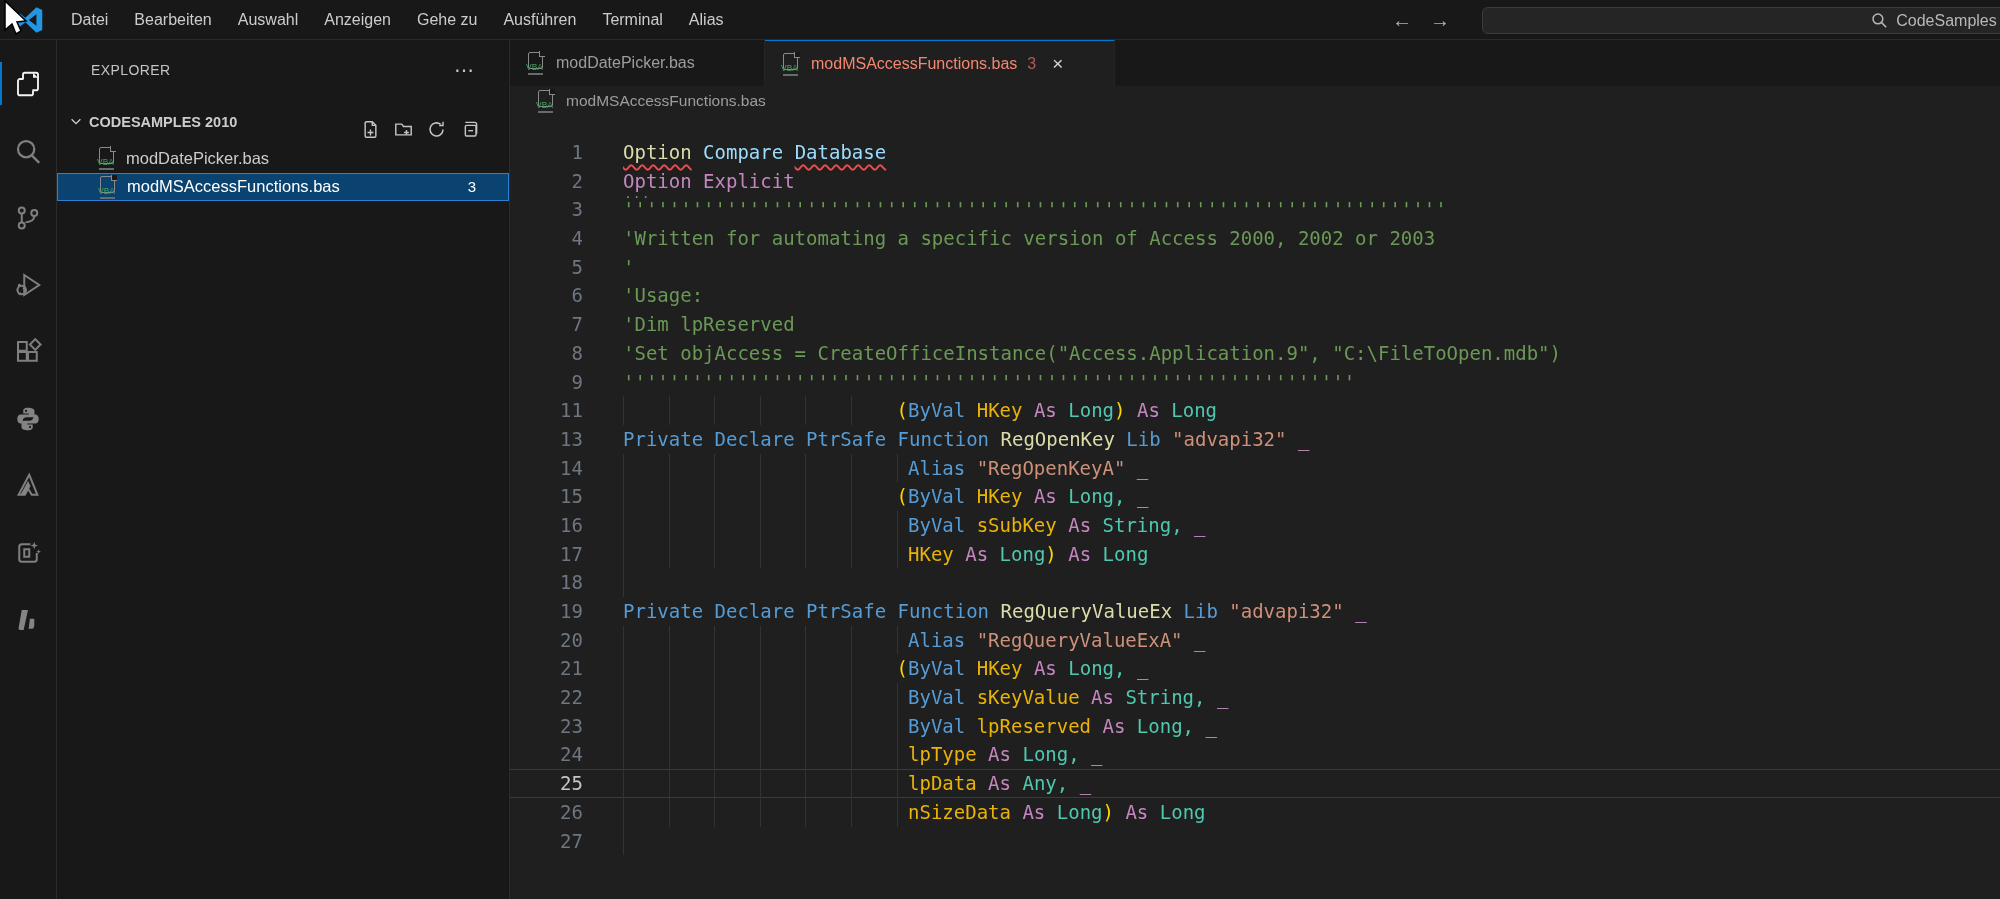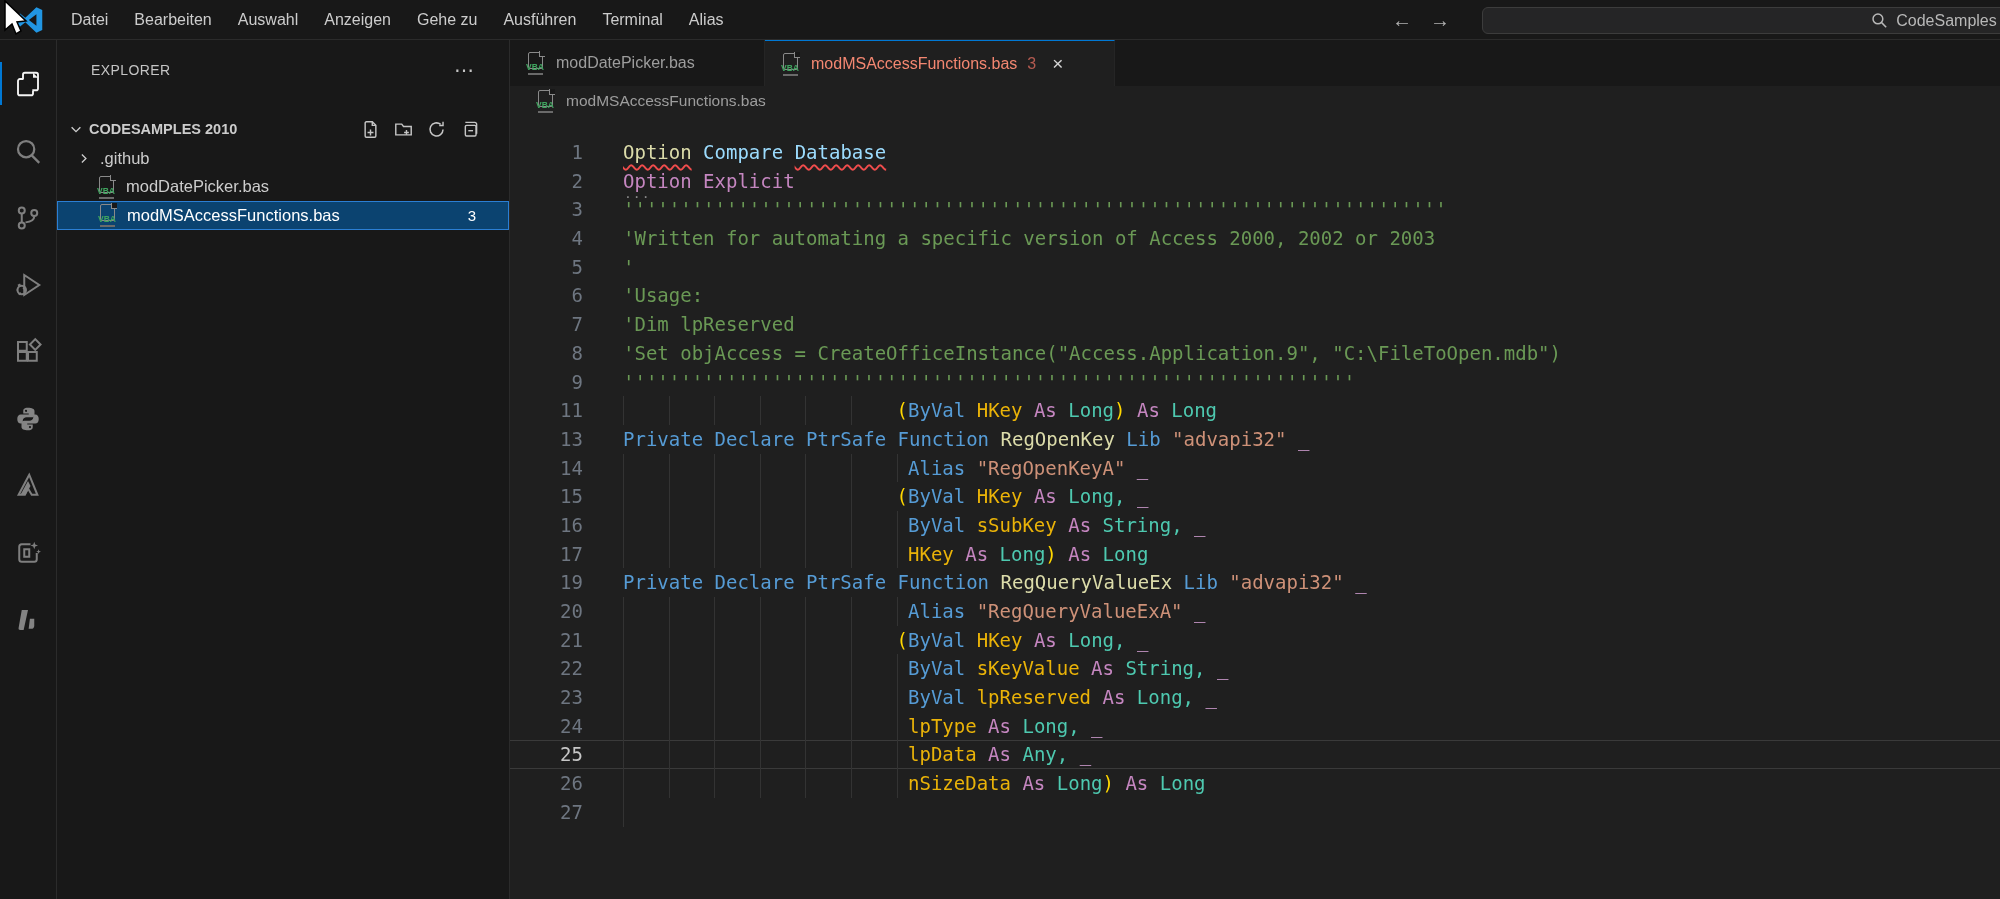--- a/index.html
+++ b/index.html
@@ -27,35 +27,35 @@
   .ab-item{width:57px;height:67px;display:flex;align-items:center;justify-content:center;position:relative;}
   .ab-item svg{opacity:.95}
   .ab-item.active::before{content:"";position:absolute;left:0;top:12px;bottom:12px;width:2px;background:#0078d4;}
 
   
   .sidebar{position:absolute;left:57px;top:40px;width:453px;height:859px;background:#181818;
     border-right:1px solid #2b2b2b;color:#cccccc;}
   .sb-header{height:60px;display:flex;align-items:center;padding:0 34px;}
   .sb-title{font-size:14px;letter-spacing:.4px;color:#c5c5c5;}
   .sb-more{margin-left:auto;font-size:20px;color:#c5c5c5;letter-spacing:1px;line-height:10px;}
-  .sb-section{height:30px;margin-top:14px;display:flex;align-items:center;padding:0 30px 0 12px;gap:6px;}
+  .sb-section{height:30px;margin-top:14px;display:flex;padding:0 30px 0 12px;gap:6px;}
   .sb-section .sec-label{font-weight:bold;font-size:14.5px;color:#cccccc;white-space:nowrap;}
   .sec-actions{margin-left:auto;display:flex;gap:14px;align-items:center;}
   .sec-actions svg{display:block;}
   .tree{margin-top:0;}
   .tree-row{height:28.5px;display:flex;align-items:center;padding-left:40px;gap:9px;font-size:16.5px;color:#cccccc;position:relative;}
   .tree-row .chev{margin-left:-22px;width:16px;display:flex;justify-content:center;}
   .tree-row.selected{background:#0b4370;border:1px solid #2b7fd4;color:#ffffff;}
   .tree-badge{position:absolute;right:32px;font-size:15px;color:#ffffff;}
 
   
   .vba-icon{width:20px;height:22px;position:relative;flex:none;}
   .vba-icon .page{position:absolute;left:2px;top:0;width:15px;height:17px;border:1.5px solid #8a8a8a;border-radius:2px;}
   .vba-icon .fold{position:absolute;right:1px;top:-1px;width:6px;height:6px;background:#181818;border-left:1.5px solid #8a8a8a;border-bottom:1.5px solid #8a8a8a;}
-  .vba-icon .txt{position:absolute;left:0;bottom:2px;font-size:8.5px;font-weight:bold;color:#3fa45f;background:transparent;letter-spacing:0;}
+  .vba-icon .txt{position:absolute;left:0;bottom:2px;font-size:8.5px;font-weight:normal;color:#3fa45f;background:transparent;letter-spacing:0;}
   .vba-icon .bar{position:absolute;left:2px;bottom:-1px;width:15px;height:2px;background:#6a6a6a;}
 
   
   .main{position:absolute;left:510px;top:40px;width:1490px;height:859px;background:#1f1f1f;}
   .tabbar{position:absolute;left:0;top:0;width:100%;height:46px;background:#181818;display:flex;}
   .tab{height:46px;display:flex;align-items:center;gap:10px;padding:0 16px;font-size:16px;background:#181818;
     color:#9d9d9d;border-right:1px solid #252525;position:relative;}
   .tab.active{background:#1f1f1f;color:#f48771;border-top:1.5px solid #0078d4;}
   .tab .tab-badge{color:#b35a50;}
   .tab .close{color:#d4d4d4;font-size:19px;margin-left:6px;}
@@ -202,28 +202,20 @@
           <path d="M13.5 1.5v3.2h-3.2" stroke-width="1.2"></path>
       </svg>
       <svg width="19" height="19" viewBox="0 0 16 16" fill="none" stroke="#c5c5c5" stroke-width="1.2">
         <rect x="4.5" y="4.5" width="9" height="9" rx="1"></rect>
           <path d="M4.5 2h8a1.5 1.5 0 0 1 1.5 1.5v8"></path>
           <path d="M7 9h4"></path>
       </svg>
     </span>
   </div>
   <div class="tree">
-    <div class="tree-row">
-      <span class="chev">
-        <svg width="13" height="13" viewBox="0 0 16 16" fill="none" stroke="#cccccc" stroke-width="1.6">
-            <path d="M6 3l5 5-5 5"></path>
-          </svg>
-      </span>
-      <span>.github</span>
-    </div>
     <div class="tree-row">
       <span class="vba-icon">
         <span class="page"></span>
           <span class="fold"></span>
           <span class="txt">VBA</span>
           <span class="bar"></span>
       </span>
       <span>modDatePicker.bas</span>
     </div>
     <div class="tree-row selected">
@@ -280,20 +272,21 @@
       <div class="code-line"><span class="ln">6</span><span class="line-content"><span class="tk-c">'Usage:</span></span></div>
       <div class="code-line"><span class="ln">7</span><span class="line-content"><span class="tk-c">'Dim lpReserved</span></span></div>
       <div class="code-line"><span class="ln">8</span><span class="line-content"><span class="tk-c">'Set objAccess = CreateOfficeInstance("Access.Application.9", "C:\FileToOpen.mdb")</span></span></div>
       <div class="code-line"><span class="ln">9</span><span class="line-content"><span class="tk-c">''''''''''''''''''''''''''''''''''''''''''''''''''''''''''''''''</span></span></div>
       <div class="code-line"><span class="ln">11</span><span class="line-content"><span class="indent" style="width: 273.6px;"><span class="g" style="left: 0px;"></span><span class="g" style="left: 45.6px;"></span><span class="g" style="left: 91.2px;"></span><span class="g" style="left: 136.8px;"></span><span class="g" style="left: 182.4px;"></span><span class="g" style="left: 228px;"></span></span><span class="tk-b">(</span><span class="tk-k">ByVal</span><span class="tk-d"> </span><span class="tk-v">HKey</span><span class="tk-d"> </span><span class="tk-p">As</span><span class="tk-d"> </span><span class="tk-t">Long</span><span class="tk-b">)</span><span class="tk-d"> </span><span class="tk-p">As</span><span class="tk-d"> </span><span class="tk-t">Long</span></span></div>
       <div class="code-line"><span class="ln">13</span><span class="line-content"><span class="tk-k">Private Declare PtrSafe Function </span><span class="tk-f">RegOpenKey</span><span class="tk-k"> Lib </span><span class="tk-s">"advapi32"</span><span class="tk-d"> </span><span class="tk-u">_</span></span></div>
       <div class="code-line"><span class="ln">14</span><span class="line-content"><span class="indent" style="width: 285px;"><span class="g" style="left: 0px;"></span><span class="g" style="left: 45.6px;"></span><span class="g" style="left: 91.2px;"></span><span class="g" style="left: 136.8px;"></span><span class="g" style="left: 182.4px;"></span><span class="g" style="left: 228px;"></span><span class="g" style="left: 273.6px;"></span></span><span class="tk-k">Alias</span><span class="tk-d"> </span><span class="tk-s">"RegOpenKeyA"</span><span class="tk-d"> </span><span class="tk-u">_</span></span></div>
       <div class="code-line"><span class="ln">15</span><span class="line-content"><span class="indent" style="width: 273.6px;"><span class="g" style="left: 0px;"></span><span class="g" style="left: 45.6px;"></span><span class="g" style="left: 91.2px;"></span><span class="g" style="left: 136.8px;"></span><span class="g" style="left: 182.4px;"></span><span class="g" style="left: 228px;"></span></span><span class="tk-b">(</span><span class="tk-k">ByVal</span><span class="tk-d"> </span><span class="tk-v">HKey</span><span class="tk-d"> </span><span class="tk-p">As</span><span class="tk-d"> </span><span class="tk-t">Long,</span><span class="tk-d"> </span><span class="tk-u">_</span></span></div>
       <div class="code-line"><span class="ln">16</span><span class="line-content"><span class="indent" style="width: 285px;"><span class="g" style="left: 0px;"></span><span class="g" style="left: 45.6px;"></span><span class="g" style="left: 91.2px;"></span><span class="g" style="left: 136.8px;"></span><span class="g" style="left: 182.4px;"></span><span class="g" style="left: 228px;"></span><span class="g" style="left: 273.6px;"></span></span><span class="tk-k">ByVal</span><span class="tk-d"> </span><span class="tk-v">sSubKey</span><span class="tk-d"> </span><span class="tk-p">As</span><span class="tk-d"> </span><span class="tk-t">String,</span><span class="tk-d"> </span><span class="tk-u">_</span></span></div>
       <div class="code-line"><span class="ln">17</span><span class="line-content"><span class="indent" style="width: 285px;"><span class="g" style="left: 0px;"></span><span class="g" style="left: 45.6px;"></span><span class="g" style="left: 91.2px;"></span><span class="g" style="left: 136.8px;"></span><span class="g" style="left: 182.4px;"></span><span class="g" style="left: 228px;"></span><span class="g" style="left: 273.6px;"></span></span><span class="tk-v">HKey</span><span class="tk-d"> </span><span class="tk-p">As</span><span class="tk-d"> </span><span class="tk-t">Long</span><span class="tk-b">)</span><span class="tk-d"> </span><span class="tk-p">As</span><span class="tk-d"> </span><span class="tk-t">Long</span></span></div>
+      <div class="code-line"><span class="ln">18</span><span class="line-content"><span class="indent" style="width: 1px;"><span class="g" style="left: 0px;"></span></span></span></div>
       <div class="code-line"><span class="ln">19</span><span class="line-content"><span class="tk-k">Private Declare PtrSafe Function </span><span class="tk-f">RegQueryValueEx</span><span class="tk-k"> Lib </span><span class="tk-s">"advapi32"</span><span class="tk-d"> </span><span class="tk-u">_</span></span></div>
       <div class="code-line"><span class="ln">20</span><span class="line-content"><span class="indent" style="width: 285px;"><span class="g" style="left: 0px;"></span><span class="g" style="left: 45.6px;"></span><span class="g" style="left: 91.2px;"></span><span class="g" style="left: 136.8px;"></span><span class="g" style="left: 182.4px;"></span><span class="g" style="left: 228px;"></span><span class="g" style="left: 273.6px;"></span></span><span class="tk-k">Alias</span><span class="tk-d"> </span><span class="tk-s">"RegQueryValueExA"</span><span class="tk-d"> </span><span class="tk-u">_</span></span></div>
       <div class="code-line"><span class="ln">21</span><span class="line-content"><span class="indent" style="width: 273.6px;"><span class="g" style="left: 0px;"></span><span class="g" style="left: 45.6px;"></span><span class="g" style="left: 91.2px;"></span><span class="g" style="left: 136.8px;"></span><span class="g" style="left: 182.4px;"></span><span class="g" style="left: 228px;"></span></span><span class="tk-b">(</span><span class="tk-k">ByVal</span><span class="tk-d"> </span><span class="tk-v">HKey</span><span class="tk-d"> </span><span class="tk-p">As</span><span class="tk-d"> </span><span class="tk-t">Long,</span><span class="tk-d"> </span><span class="tk-u">_</span></span></div>
       <div class="code-line"><span class="ln">22</span><span class="line-content"><span class="indent" style="width: 285px;"><span class="g" style="left: 0px;"></span><span class="g" style="left: 45.6px;"></span><span class="g" style="left: 91.2px;"></span><span class="g" style="left: 136.8px;"></span><span class="g" style="left: 182.4px;"></span><span class="g" style="left: 228px;"></span><span class="g" style="left: 273.6px;"></span></span><span class="tk-k">ByVal</span><span class="tk-d"> </span><span class="tk-v">sKeyValue</span><span class="tk-d"> </span><span class="tk-p">As</span><span class="tk-d"> </span><span class="tk-t">String,</span><span class="tk-d"> </span><span class="tk-u">_</span></span></div>
       <div class="code-line"><span class="ln">23</span><span class="line-content"><span class="indent" style="width: 285px;"><span class="g" style="left: 0px;"></span><span class="g" style="left: 45.6px;"></span><span class="g" style="left: 91.2px;"></span><span class="g" style="left: 136.8px;"></span><span class="g" style="left: 182.4px;"></span><span class="g" style="left: 228px;"></span><span class="g" style="left: 273.6px;"></span></span><span class="tk-k">ByVal</span><span class="tk-d"> </span><span class="tk-v">lpReserved</span><span class="tk-d"> </span><span class="tk-p">As</span><span class="tk-d"> </span><span class="tk-t">Long,</span><span class="tk-d"> </span><span class="tk-u">_</span></span></div>
       <div class="code-line"><span class="ln">24</span><span class="line-content"><span class="indent" style="width: 285px;"><span class="g" style="left: 0px;"></span><span class="g" style="left: 45.6px;"></span><span class="g" style="left: 91.2px;"></span><span class="g" style="left: 136.8px;"></span><span class="g" style="left: 182.4px;"></span><span class="g" style="left: 228px;"></span><span class="g" style="left: 273.6px;"></span></span><span class="tk-v">lpType</span><span class="tk-d"> </span><span class="tk-p">As</span><span class="tk-d"> </span><span class="tk-t">Long,</span><span class="tk-d"> </span><span class="tk-u">_</span></span></div>
       <div class="code-line cur"><span class="ln">25</span><span class="line-content"><span class="indent" style="width: 285px;"><span class="g" style="left: 0px;"></span><span class="g" style="left: 45.6px;"></span><span class="g" style="left: 91.2px;"></span><span class="g" style="left: 136.8px;"></span><span class="g" style="left: 182.4px;"></span><span class="g" style="left: 228px;"></span><span class="g" style="left: 273.6px;"></span></span><span class="tk-v">lpData</span><span class="tk-d"> </span><span class="tk-p">As</span><span class="tk-d"> </span><span class="tk-t">Any,</span><span class="tk-d"> </span><span class="tk-u">_</span></span></div>
       <div class="code-line"><span class="ln">26</span><span class="line-content"><span class="indent" style="width: 285px;"><span class="g" style="left: 0px;"></span><span class="g" style="left: 45.6px;"></span><span class="g" style="left: 91.2px;"></span><span class="g" style="left: 136.8px;"></span><span class="g" style="left: 182.4px;"></span><span class="g" style="left: 228px;"></span><span class="g" style="left: 273.6px;"></span></span><span class="tk-v">nSizeData</span><span class="tk-d"> </span><span class="tk-p">As</span><span class="tk-d"> </span><span class="tk-t">Long</span><span class="tk-b">)</span><span class="tk-d"> </span><span class="tk-p">As</span><span class="tk-d"> </span><span class="tk-t">Long</span></span></div>
       <div class="code-line"><span class="ln">27</span><span class="line-content"><span class="indent" style="width: 1px;"><span class="g" style="left: 0px;"></span></span></span></div>
     </div>

